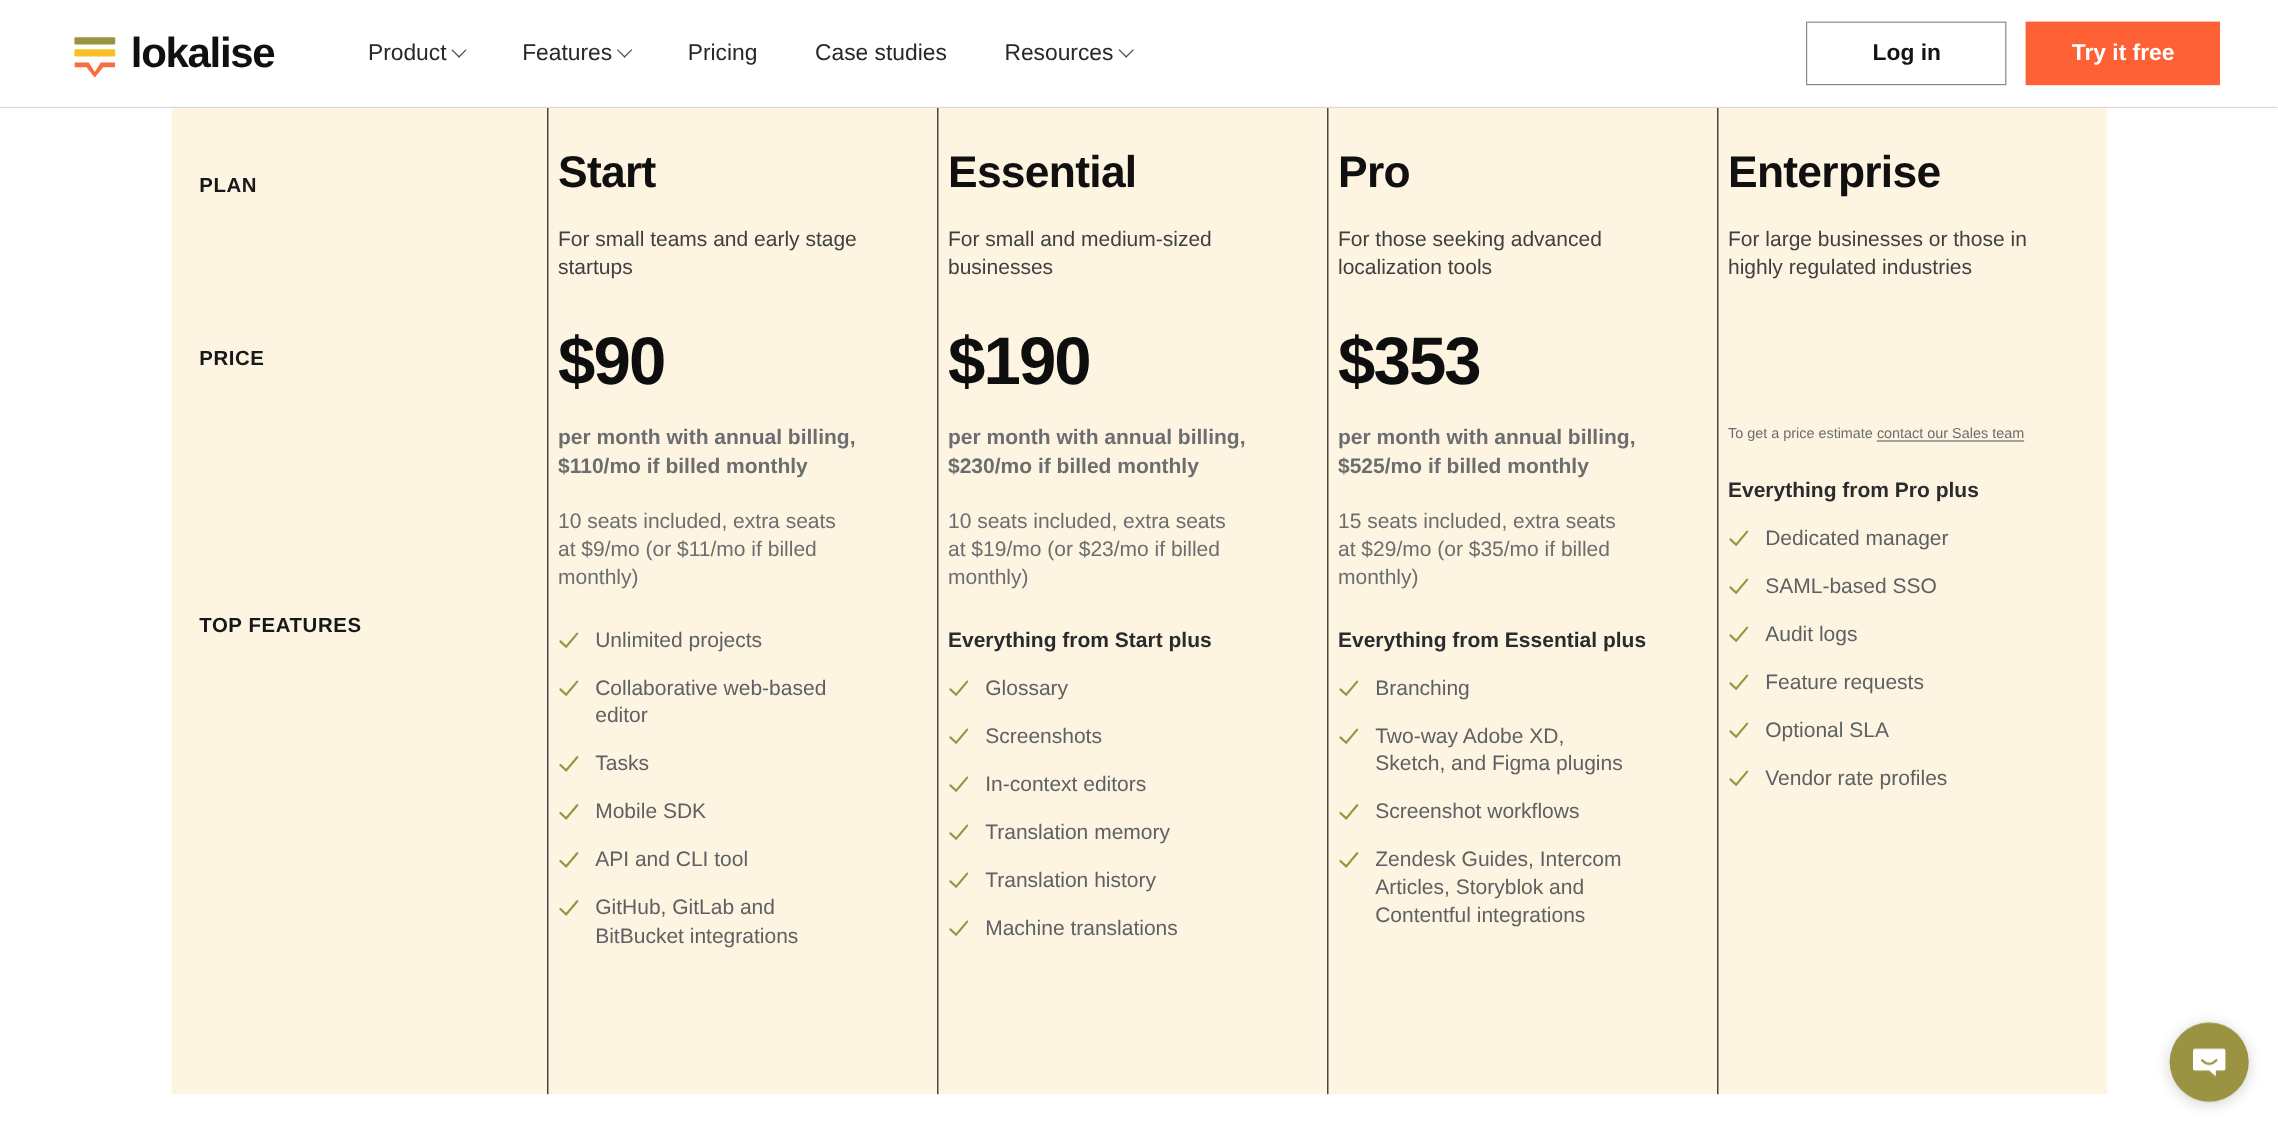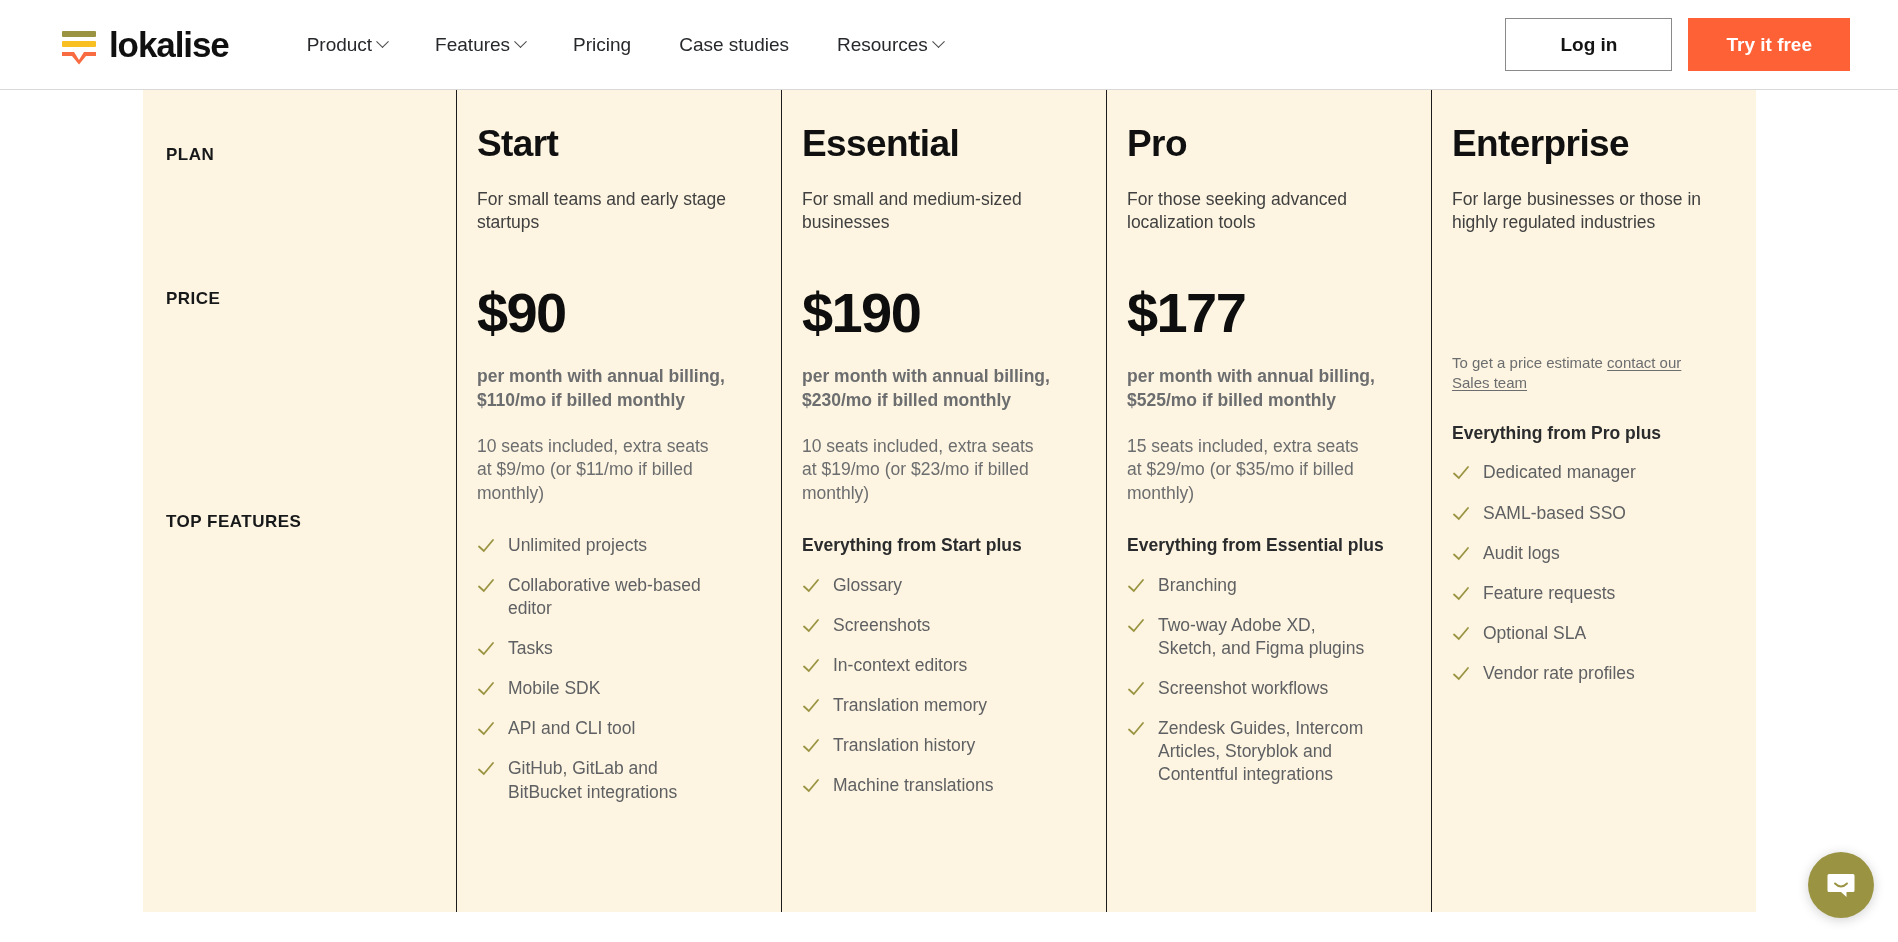--- a/index.html
+++ b/index.html
@@ -144,21 +144,21 @@
     color: #17181a;
     text-transform: uppercase;
   }
   .row-label.plan     { top: 55px; }
   .row-label.price    { top: 199px; }
   .row-label.features { top: 422px; }
 
   .plan-col {
     flex: 1 1 0;
     border-left: 1.6px solid #1c1c1c;
-    padding: 22px 34px 0 20px;
+    padding: 22px 34px 0 8px;
     position: relative;
     min-width: 0;
   }
 
   .plan-name {
     font-size: 37px;
     font-weight: 700;
     letter-spacing: -0.6px;
     color: #101010;
     line-height: 1.1;
@@ -175,35 +175,35 @@
 
   .plan-price {
     font-size: 56px;
     font-weight: 700;
     letter-spacing: -1.6px;
     color: #0e0e0e;
     line-height: 1;
     height: 66px;
     display: flex;
     align-items: flex-end;
-    margin-top: 40px;
+    margin-top: 28px;
   }
 
   .plan-billing,
   .plan-seats {
     font-size: 17.5px;
     line-height: 1.36;
     color: #6c6d6f;
     max-width: 250px;
   }
   .plan-billing { margin-top: 24px; font-weight: bold; }
   .plan-seats   { margin-top: 22px; }
 
   .plan-estimate {
-    font-size: 15px;
+    font-size: 12px;
     line-height: 1.36;
     color: #6c6d6f;
     max-width: 250px;
     margin-top: 118px;
   }
   .plan-estimate a {
     color: #6c6d6f;
     text-decoration: underline;
     text-underline-offset: 2px;
   }
@@ -401,21 +401,21 @@
               </svg>
             <span class="feature-text">Machine translations</span>
           </li>
         </ul>
       </div>
     </section>
 
     <section class="plan-col">
       <h2 class="plan-name">Pro</h2>
       <p class="plan-desc">For those seeking advanced localization tools</p>
-      <div class="plan-price">$177</div>
+      <div class="plan-price">$353</div>
       <p class="plan-billing">per month with annual billing, $525/mo if billed monthly</p>
       <p class="plan-seats">15 seats included, extra seats at $29/mo (or $35/mo if billed monthly)</p>
       <div class="features-block">
         <div class="features-heading">Everything from Essential plus</div>
         <ul class="feature-list">
           <li class="feature-item">
             <svg class="check" viewBox="0 0 18 18">
                 <path d="M2 9.5 L6.8 14 L16 3" fill="none" stroke="#9a9442" stroke-width="1.8" stroke-linecap="round"></path>
               </svg>
             <span class="feature-text">Branching</span>

